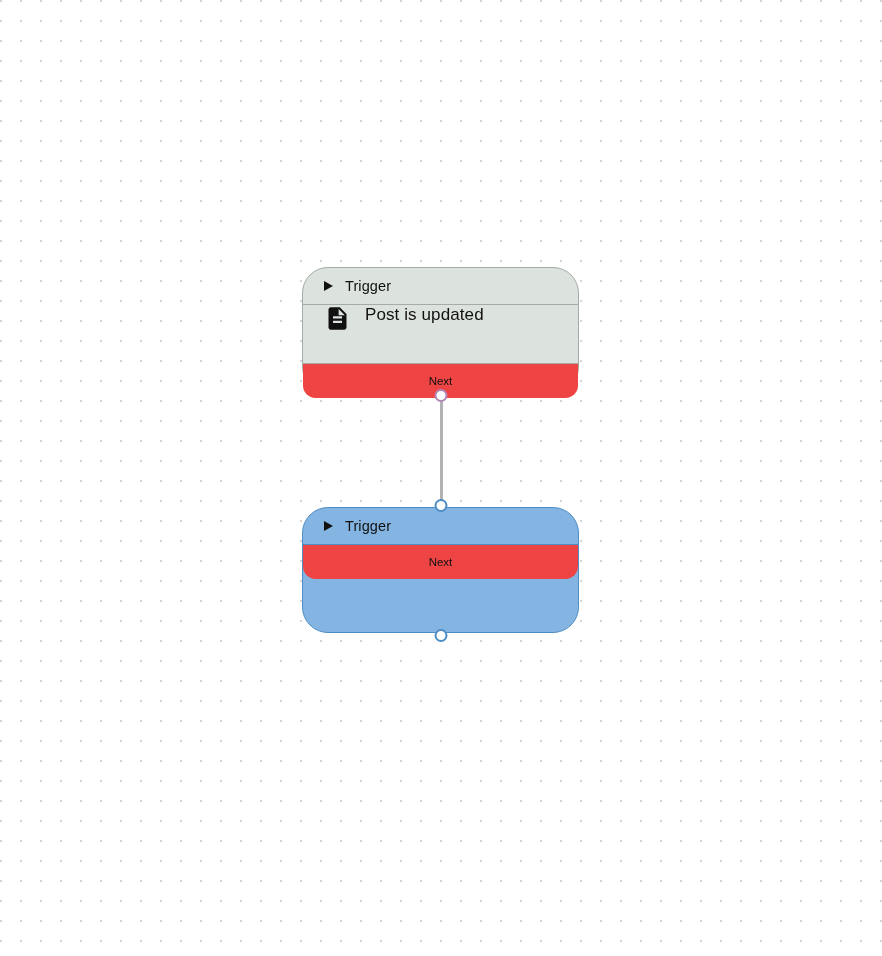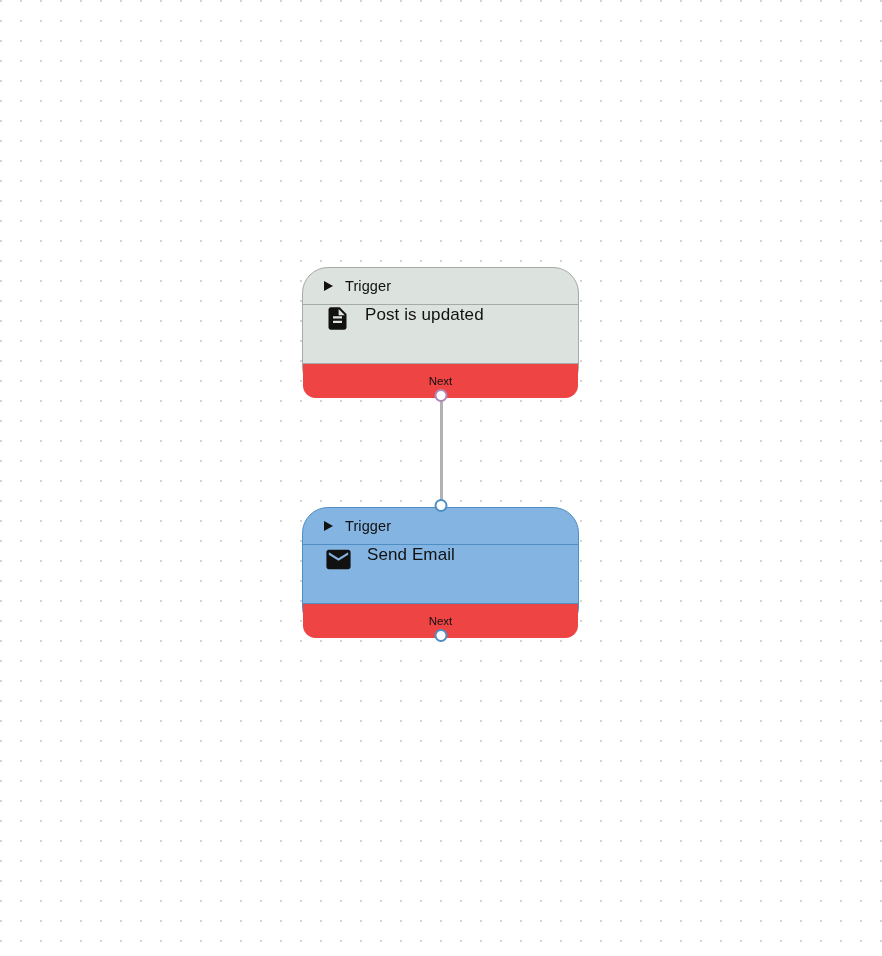--- a/index.html
+++ b/index.html
@@ -131,28 +131,20 @@
       <span class="next-label">Next</span>
     </div>
     <div class="port port-bottom"></div>
   </div>
 
   <div class="node node-action" style="--fill: #84b5e2; --border: #4f8ec5; --port: #4f8ec5;">
     <div class="node-header">
       <span class="tri"></span>
       <span class="type-label">Trigger</span>
     </div>
-    <div class="node-body">
-      <span class="body-icon">
-        <svg width="29" height="29" viewBox="0 0 24 24">
-          <path fill="#111111" d="M20 4H4c-1.1 0-2 .9-2 2v12c0 1.1.9 2 2 2h16c1.1 0 2-.9 2-2V6c0-1.1-.9-2-2-2zm0 4l-8 5-8-5V6l8 5 8-5v2z"></path>
-        </svg>
-      </span>
-      <span class="node-title">Send Email</span>
-    </div>
     <div class="node-footer">
       <span class="next-label">Next</span>
     </div>
     <div class="port port-top"></div>
     <div class="port port-bottom"></div>
   </div>
 
 </div>
 
 </body></html>

